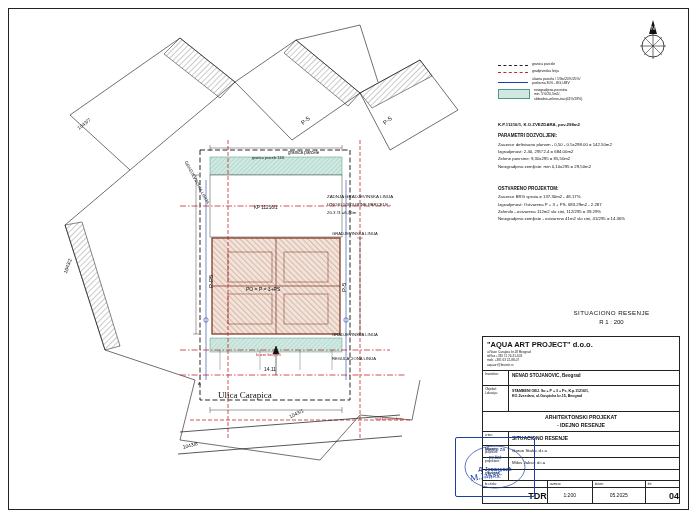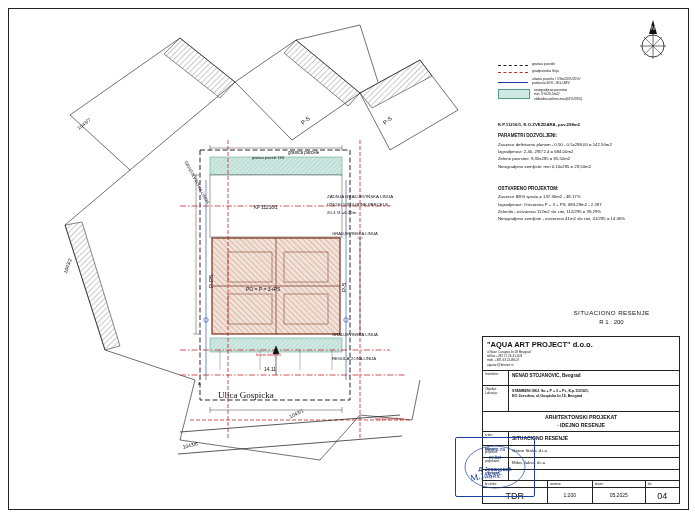--- a/index.html
+++ b/index.html
@@ -47,21 +47,21 @@
   .tb .r-proj div{font-size:5.2px;line-height:1.4;}
   .tb .r-sheet{height:14px;}
   .tb .r-sheet .val{font-size:5px;padding-top:3px;}
   .tb .r-two{height:12px;}
   .tb .r-two .val{font-size:4.4px;padding-top:2px;}
   .tb .r-pd{height:11px;}
   .tb .foot{height:22px;display:flex;}
   .tb .foot .cell{border-right:1px solid #222;box-sizing:border-box;position:relative;}
   .tb .foot .cell:last-child{border-right:0;}
   .tb .foot .cap{font-size:2.9px;padding:1px 2px;border-bottom:1px solid #222;}
-  .tb .foot .big{font-size:9px;font-weight:normal;text-align:center;padding-top:3px;}
+  .tb .foot .big{font-size:9px;font-weight:bold;text-align:right;padding-top:3px;}
   .tb .foot .mid{font-size:5px;text-align:center;padding-top:4px;}
 
   
   .stamp{position:absolute;left:455px;top:437px;width:78px;height:58px;border:1px solid #1b3fa0;border-radius:2px;}
   .stamp .sline{position:absolute;left:50%;transform:translateX(-50%);text-align:center;color:#1b3fa0;}
   .sig{position:absolute;left:470px;top:470px;font-size:9px;color:#1b3fa0;transform:rotate(-12deg);font-family:"Liberation Serif",serif;}
 
   
   .north{position:absolute;left:636px;top:20px;width:34px;height:40px;}
 
@@ -332,15 +332,15 @@
     <div class="abs" style="left:272px;top:211px;font-size:4.2px">GRADJEVINSKA LINIJA</div>
     <div class="abs" style="left:272px;top:312px;font-size:4.2px">GRADJEVINSKA LINIJA</div>
     <div class="abs" style="left:272px;top:336px;font-size:4.2px">REGULACIONA LINIJA</div>
 
     <div class="abs" style="left:267px;top:174px;font-size:4.4px">ZADNJA GRADJEVINSKA LINIJA</div>
     <div class="abs" style="left:267px;top:182px;font-size:4.4px">IZNOSI 1/3 DUBINE PARCELE -</div>
     <div class="abs" style="left:267px;top:190px;font-size:4.4px">20.3 /3 =6,76m</div>
 
     <div class="abs red" style="left:315px;top:397px;font-size:3.8px">regulaciona linija</div>
 
-    <div class="abs" style="left:158px;top:370px;font-size:9px;font-family:'Liberation Serif',serif;">Ulica Gospicka</div>
+    <div class="abs" style="left:158px;top:370px;font-size:9px;font-family:'Liberation Serif',serif;">Ulica Carapica</div>
   </div>
 </div>
 
 </body></html>

